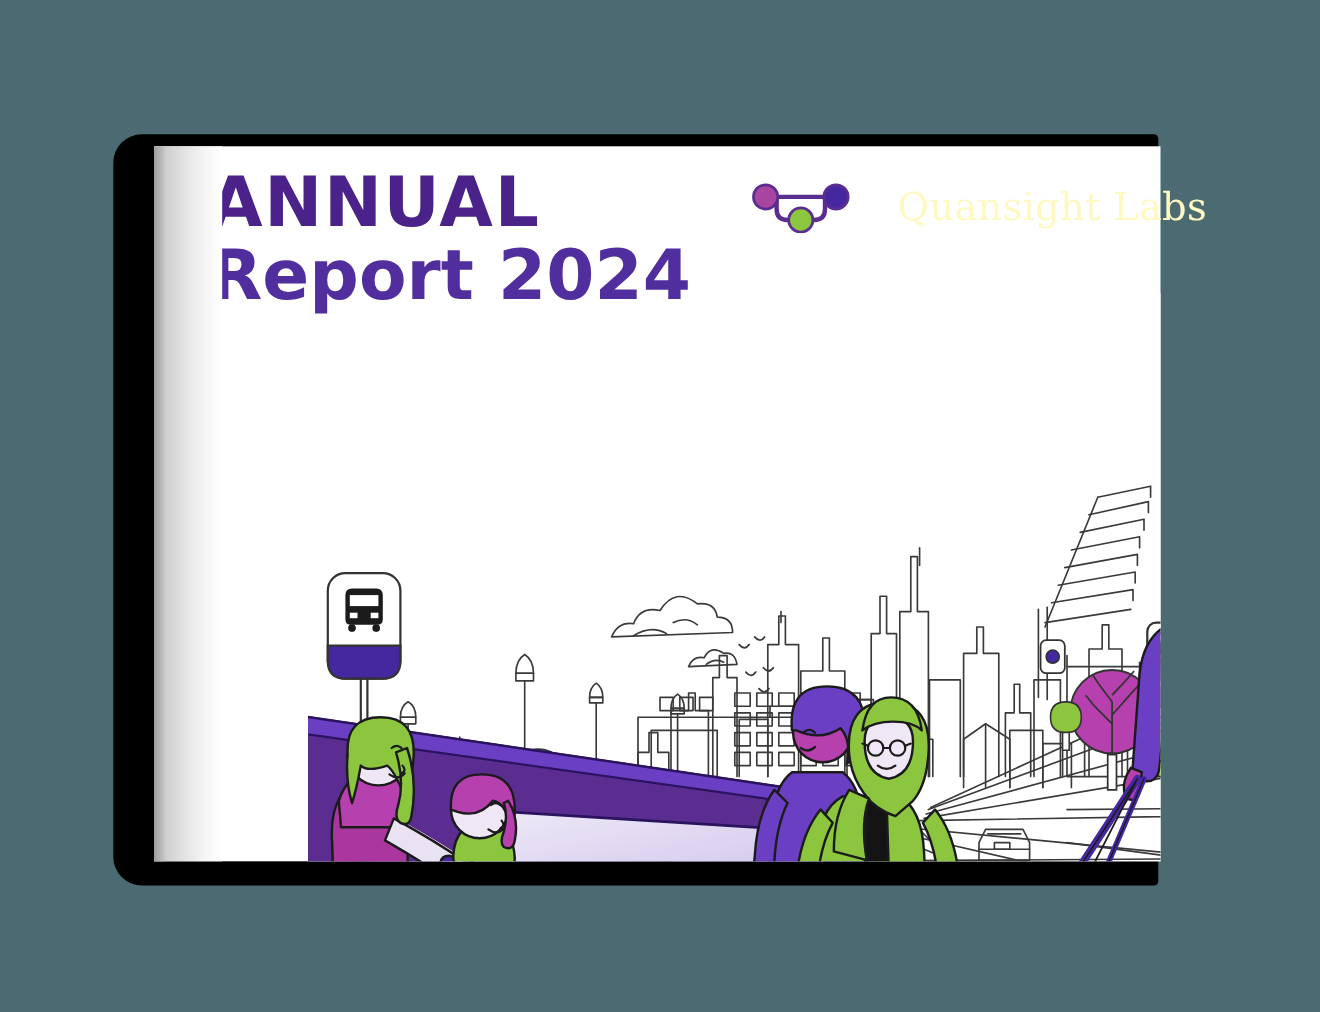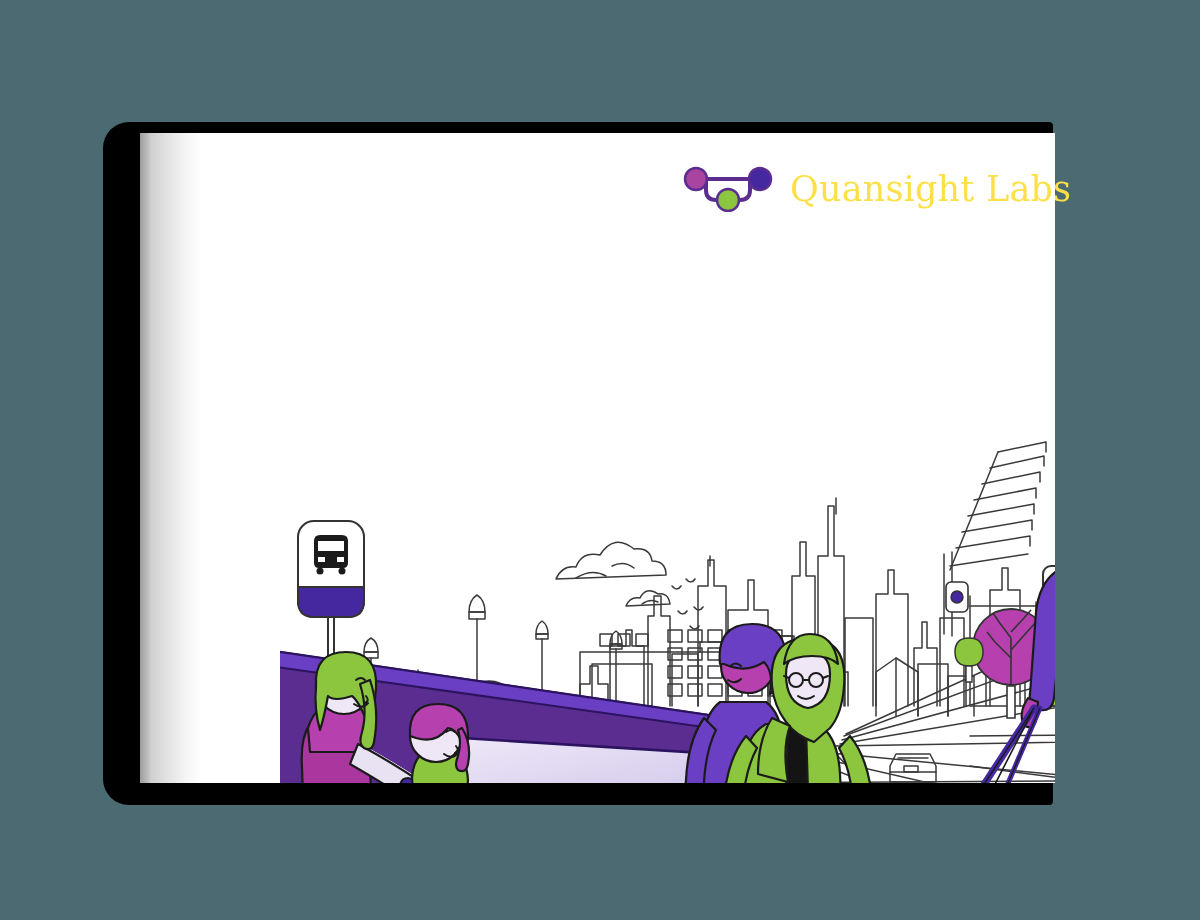--- a/index.html
+++ b/index.html
@@ -39,21 +39,21 @@
   }
   .t-line2{
     font-family:"DejaVu Sans", sans-serif;
     font-weight:bold;font-size:63px;line-height:1.12;
     letter-spacing:0px;color:#512e9e;margin:0;
   }
 
   .logo{position:absolute;left:680px;top:162px;z-index:30;display:flex;align-items:center;gap:14px;}
   .logo-word{
     font-family:"DejaVu Serif", serif;
-    font-size:35px;color:#fde047;letter-spacing:.2px;white-space:nowrap;
+    font-size:35px;color:#fef9c3;letter-spacing:.2px;white-space:nowrap;margin-left:26px;
   }
 
   
   .art{position:absolute;left:140px;top:133px;width:915px;height:650px;z-index:10;}
   .art svg{display:block;}
 </style>
 </head>
 <body>
 
 <div id="stage">
@@ -653,20 +653,24 @@
 
           <rect x="0" y="648" width="915" height="2" fill="#0d0d0d" opacity=".5"></rect>
         </g>
       </svg>
     </div>
   </div>
 
   <div class="spine"></div>
   <div class="page-curl"></div>
 
+  <div class="title-block">
+    <div class="t-line1">ANNUAL</div>
+    <div class="t-line2">Report 2024</div>
+  </div>
 
   <div class="logo">
     <span>
       <svg width="96" height="50" viewBox="0 0 96 50" xmlns="http://www.w3.org/2000/svg">
         <path d="M18 17 L78 17" stroke="#5b2d91" stroke-width="4" fill="none"></path>
         <path d="M26 17 L26 28 Q26 38 36 38 L60 38 Q70 38 70 28 L70 17" stroke="#5b2d91" stroke-width="4" fill="none" stroke-linecap="round"></path>
         <circle cx="16" cy="17" r="11" fill="#a945a0" stroke="#5b2d91" stroke-width="2.5"></circle>
         <circle cx="80" cy="17" r="11" fill="#4527a0" stroke="#5b2d91" stroke-width="2.5"></circle>
         <circle cx="48" cy="38" r="11" fill="#8cc63f" stroke="#5b2d91" stroke-width="2.5"></circle>
       </svg>

